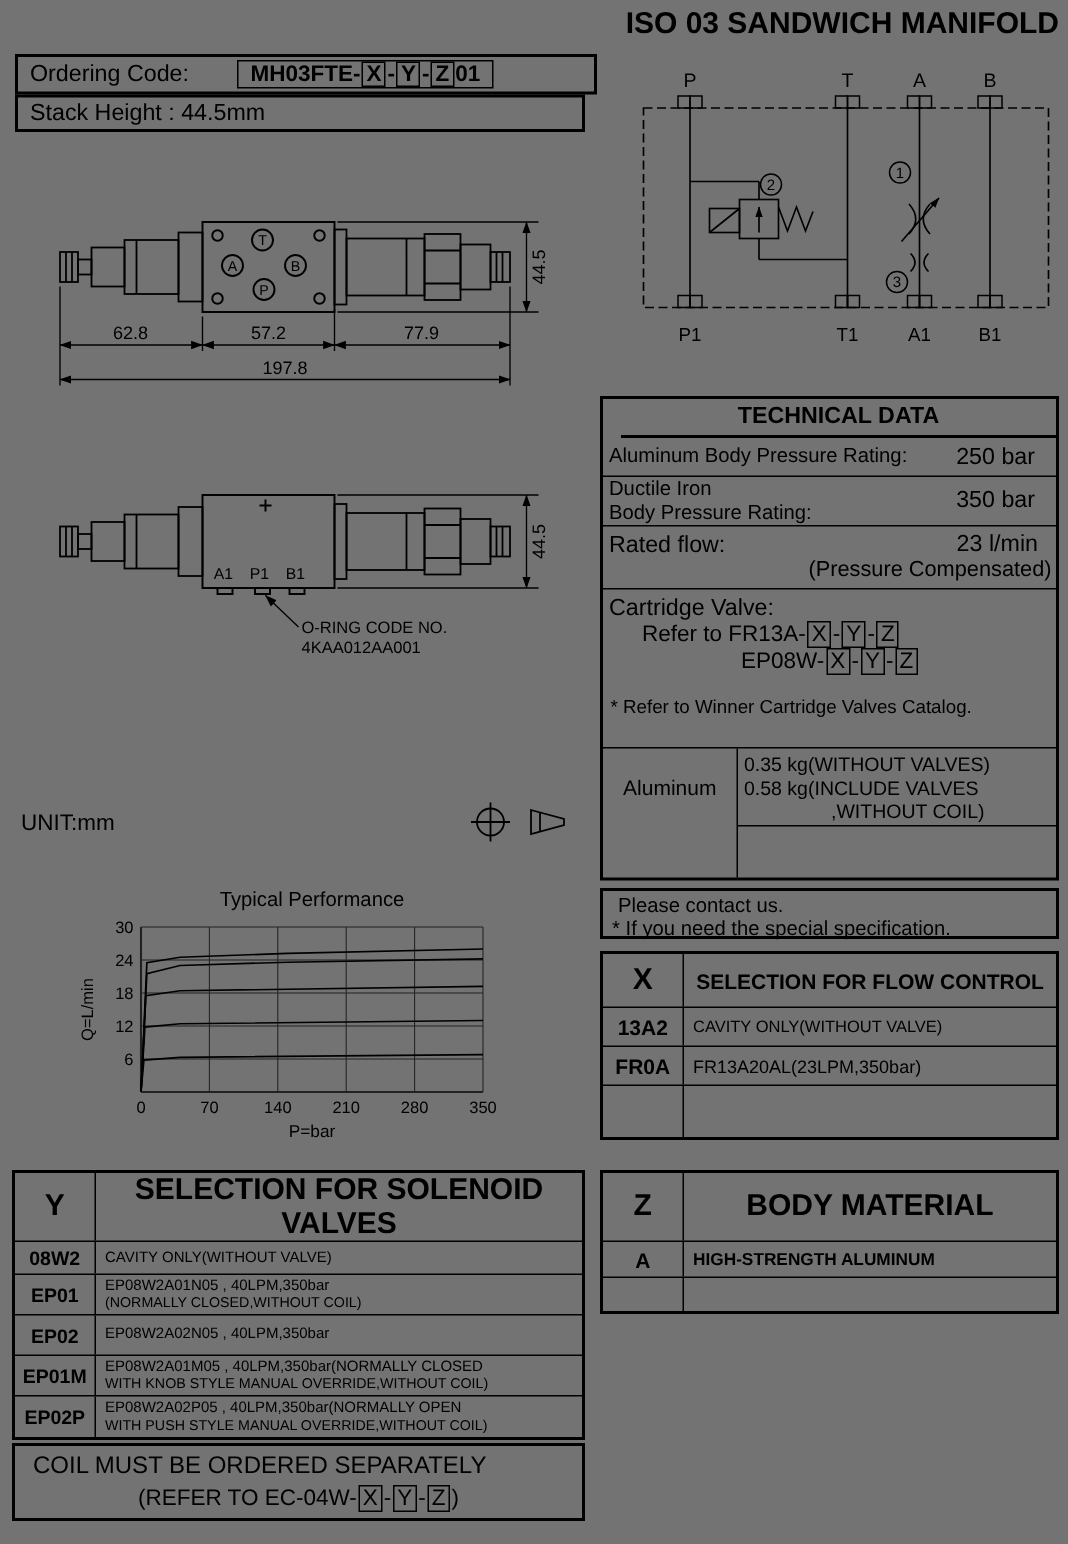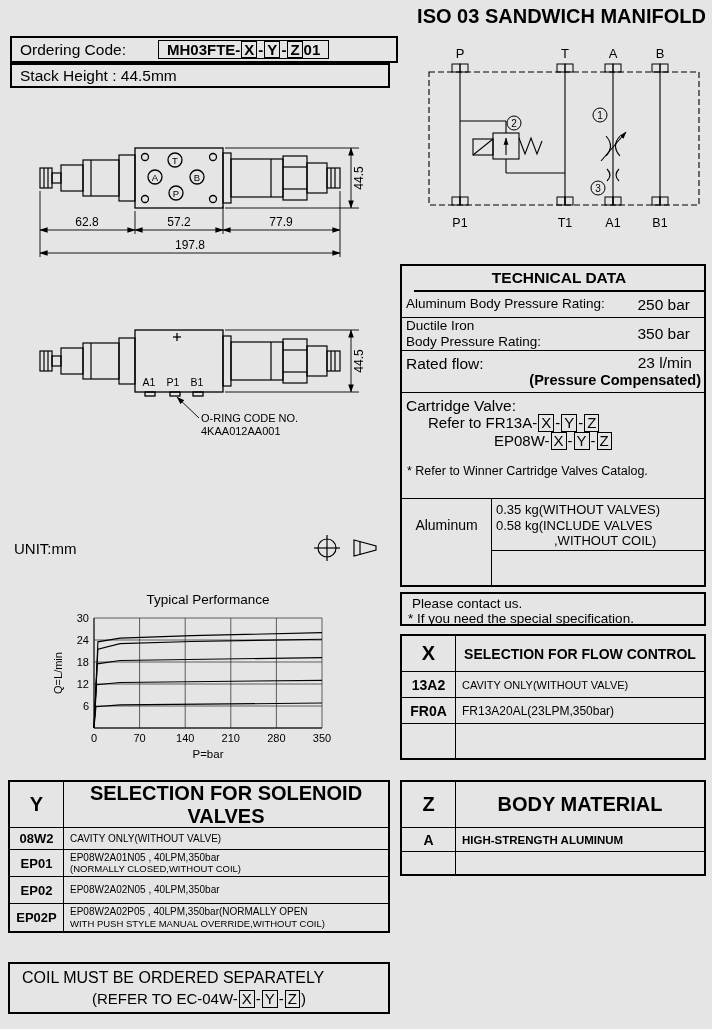--- a/index.html
+++ b/index.html
@@ -1,17 +1,17 @@
 <!DOCTYPE html>
 <html><head>
 <meta charset="utf-8">
 <style>
   * { margin:0; padding:0; box-sizing:border-box; }
   body { background:#ffffff; }
-  #page { position:relative; width:712px; height:1029px; background:#e5e5e5;
+  #page { position:relative; width:712px; height:1029px; background:#737373;
           font-family:"Liberation Sans", sans-serif; color:#000; overflow:hidden; }
   #page svg text { font-family:"Liberation Sans", sans-serif; }
   .abs { position:absolute; }
 
   .page-title { right:6px; top:5px; font-size:20px; font-weight:bold; }
 
   .ordering-box { left:10px; top:36px; width:388px; height:27px; border:2px solid #000;
                   display:flex; align-items:center; }
   .ordering-label { padding-left:8px; font-size:15.5px; width:142px; flex:0 0 142px; }
   .ordering-code { border:1.5px solid #000; margin:2px 4px; padding:0 8px; height:19px;
@@ -29,21 +29,21 @@
             justify-content:center; font-weight:bold; font-size:15.5px;margin-left:12px; }
   .t-row { border-bottom:1.5px solid #000; position:relative; }
   .tech > :last-child { border-bottom:none; }
   .r1 { height:26px; display:flex; align-items:center; justify-content:space-between; padding:0 14px 0 4px; }
   .r2 { height:33px; display:flex; align-items:center; justify-content:space-between; padding:0 14px 0 4px;gap:48px; }
   .lab13 { font-size:13.5px; line-height:1.2; }
   .val15 { font-size:15.5px; }
   .r3 { height:42px; }
   .rf-label { position:absolute; left:4px; top:4px; font-size:15.5px; }
   .rf-value { position:absolute; right:12px; top:3px; font-size:15.5px; }
-  .rf-note  { position:absolute; right:3px; top:21px; font-size:14.5px;font-weight:bold; }
+  .rf-note  { position:absolute; right:3px; top:21px; font-size:14.5px; }
   .r4 { height:106px; padding-top:4px; }
   .cv-l1 { font-size:15.5px; padding-left:4px; line-height:17px; }
   .cv-l2 { font-size:15px; padding-left:26px; line-height:18px; }
   .cv-l3 { font-size:15px; padding-left:92px; line-height:18px; }
   .cv-note { font-size:12.5px; padding-left:5px; margin-top:14px; }
   .r5 { height:86px; display:flex; }
   .w-mat { width:90px; flex:0 0 90px; border-right:1.5px solid #000; font-size:14px;
            display:flex; justify-content:center; padding-top:18px; }
   .w-right { flex:1; display:flex; flex-direction:column; }
   .w-block { border-bottom:1.5px solid #000; padding:3px 4px; font-size:13px; line-height:15.5px; height:52px; }
@@ -409,20 +409,27 @@
         <div class="d95">(NORMALLY CLOSED,WITHOUT COIL)</div>
       </div>
     </div>
     <div class="s-row h27">
       <div class="s-key k13">EP02</div>
       <div class="s-desc d10">
         <div>EP08W2A02N05 , 40LPM,350bar</div>
       </div>
     </div>
     <div class="s-row h27">
+      <div class="s-key k13">EP01M</div>
+      <div class="s-desc d10">
+        <div>EP08W2A01M05 , 40LPM,350bar(NORMALLY CLOSED</div>
+        <div class="d95">WITH KNOB STYLE MANUAL OVERRIDE,WITHOUT COIL)</div>
+      </div>
+    </div>
+    <div class="s-row h27">
       <div class="s-key k13">EP02P</div>
       <div class="s-desc d10">
         <div>EP08W2A02P05 , 40LPM,350bar(NORMALLY OPEN</div>
         <div class="d95">WITH PUSH STYLE MANUAL OVERRIDE,WITHOUT COIL)</div>
       </div>
     </div>
   </div>
 
   <div class="abs sel z-table">
     <div class="s-head hd46">

